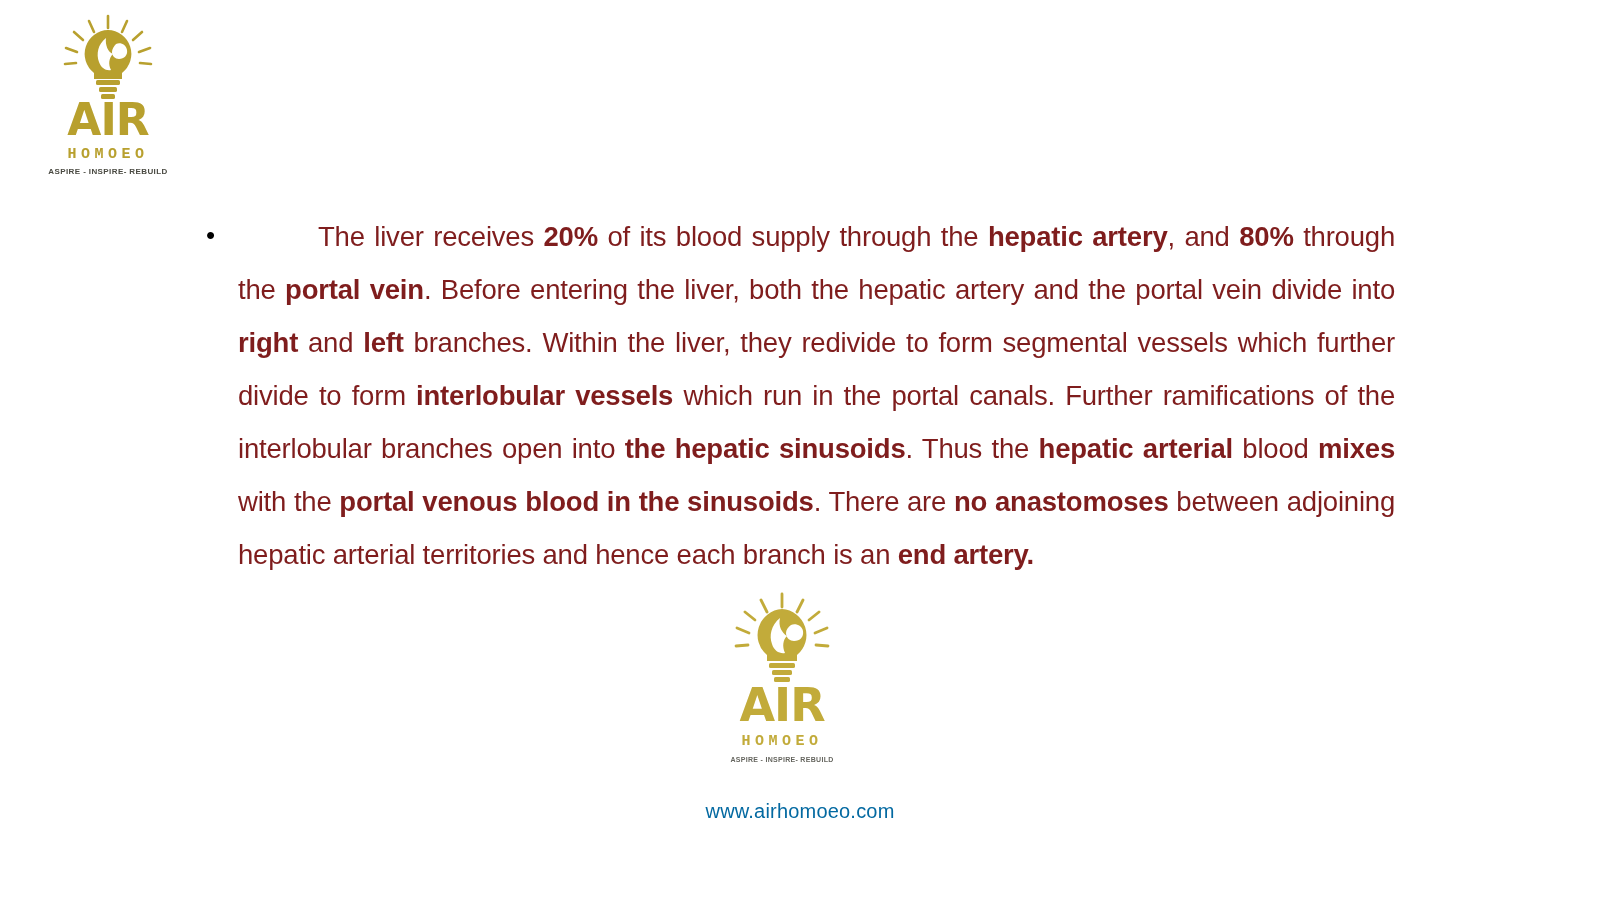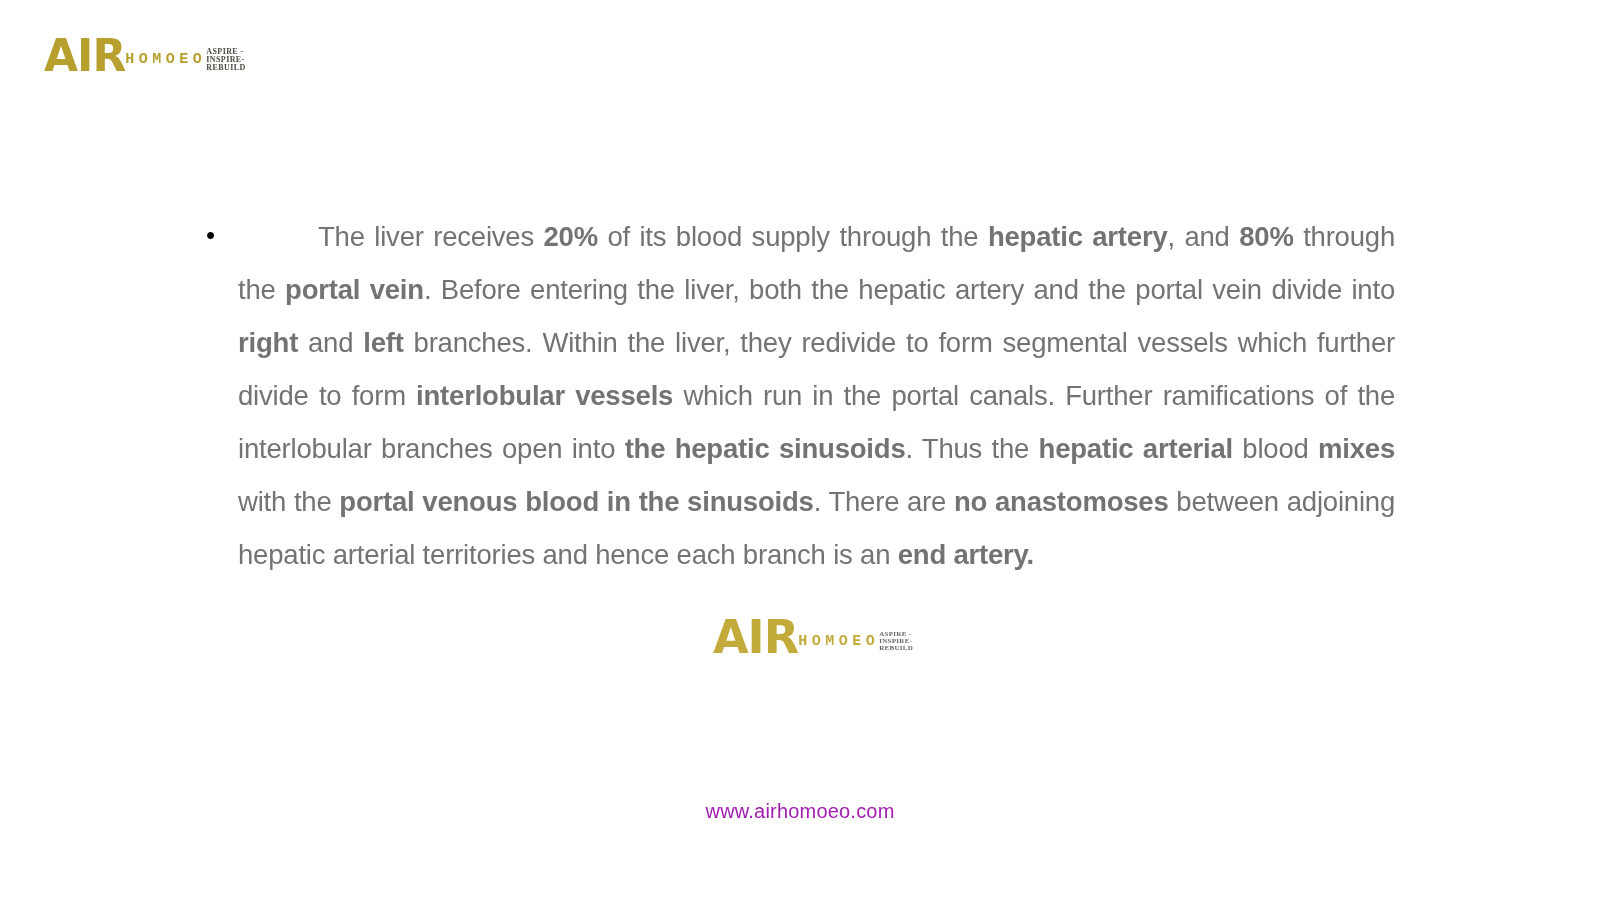--- a/index.html
+++ b/index.html
@@ -13,20 +13,21 @@
     position: relative;
     overflow: hidden;
     font-family: "Liberation Sans", sans-serif;
     color: #000000;
   }
 
   
   .logo {
     position: absolute;
     display: flex;
+    flex-direction: column;
     align-items: center;
     user-select: none;
   }
   .logo-top {
     position: absolute;
     left: 44px;
     top: 14px;
     width: 128px;
   }
   .logo-center {
@@ -55,21 +56,21 @@
 
   .logo-homoeo {
     font-family: Liberation Mono, monospace;
     font-weight: bold;
     line-height: 1;
   }
   .logo-top .logo-homoeo { font-size: 15px; letter-spacing: 4.5px; margin-top: 5px; }
   .logo-center .logo-homoeo { font-size: 15px; letter-spacing: 4.5px; margin-top: 6px; }
 
   .logo-tagline {
-    font-family: Liberation Serif, serif;
+    font-family: Liberation Sans, sans-serif;
     font-weight: bold;
     line-height: 1;
     color: #4a4a42;
   }
   .logo-top .logo-tagline { font-size: 8px; letter-spacing: 0.4px; margin-top: 6px; }
   .logo-center .logo-tagline { font-size: 7px; letter-spacing: 0.3px; margin-top: 7px; opacity: .85; }
 
   
   .content {
     position: absolute;
@@ -87,38 +88,38 @@
     font-size: 26px;
     line-height: 1;
     color: #000;
   }
   .para {
     font-family: "Liberation Sans", sans-serif;
     font-size: 27.5px;
     line-height: 53px;
     text-align: justify;
     text-justify: inter-word;
-    color: #737373;
+    color: #7f1d1d;
     margin: 0;
     padding-left: 38px;
     text-indent: 80px;
     letter-spacing: -0.2px;
   }
   .para b { font-weight: bold; }
 
   
   .site-url {
     position: absolute;
     left: 0;
     right: 0;
     top: 800px;
     text-align: center;
     font-family: "Liberation Sans", sans-serif;
     font-size: 20px;
-    color: #a21caf;
+    color: #0369a1;
     letter-spacing: 0.2px;
   }
 </style>
 </head>
 <body>
 
 <div class="logo logo-top">
   <span class="bulb-wrap">
     <svg viewBox="0 0 128 86" xmlns="http://www.w3.org/2000/svg" aria-hidden="true">
       <g stroke="#b8a02e" stroke-width="2.6" stroke-linecap="round">

